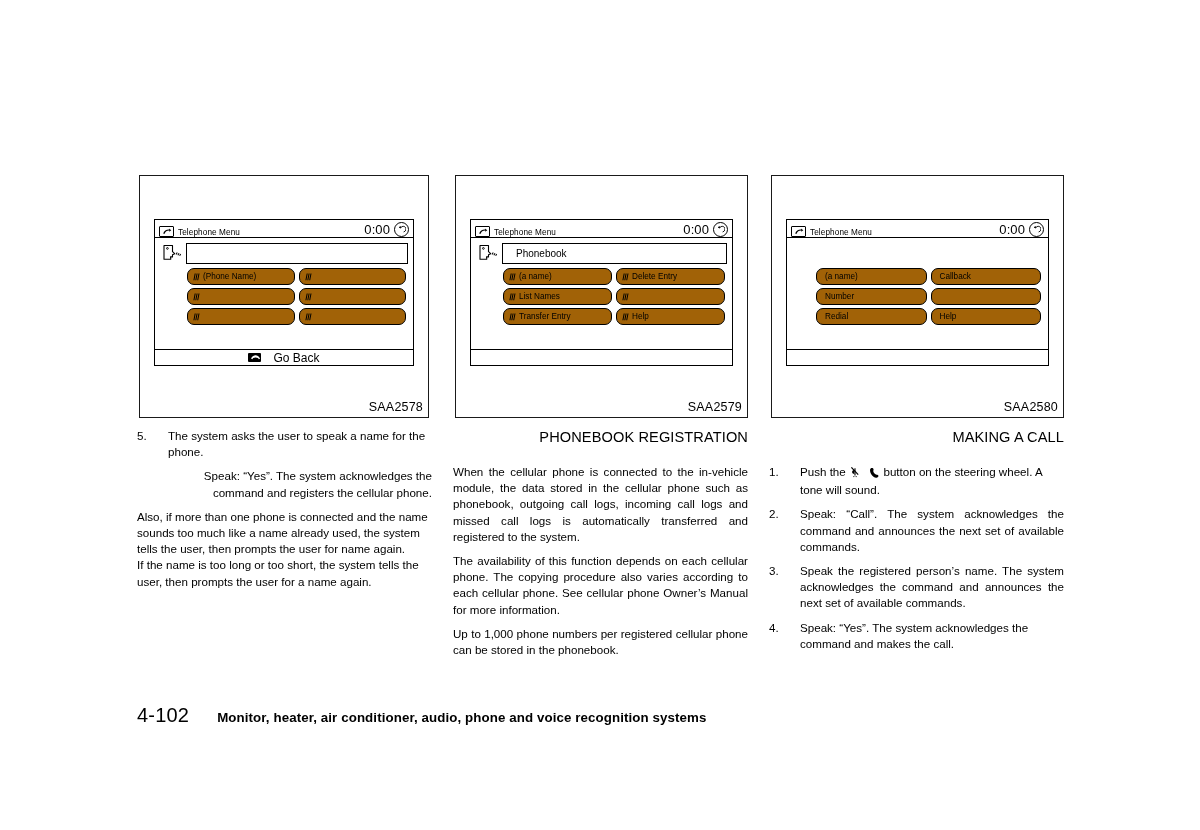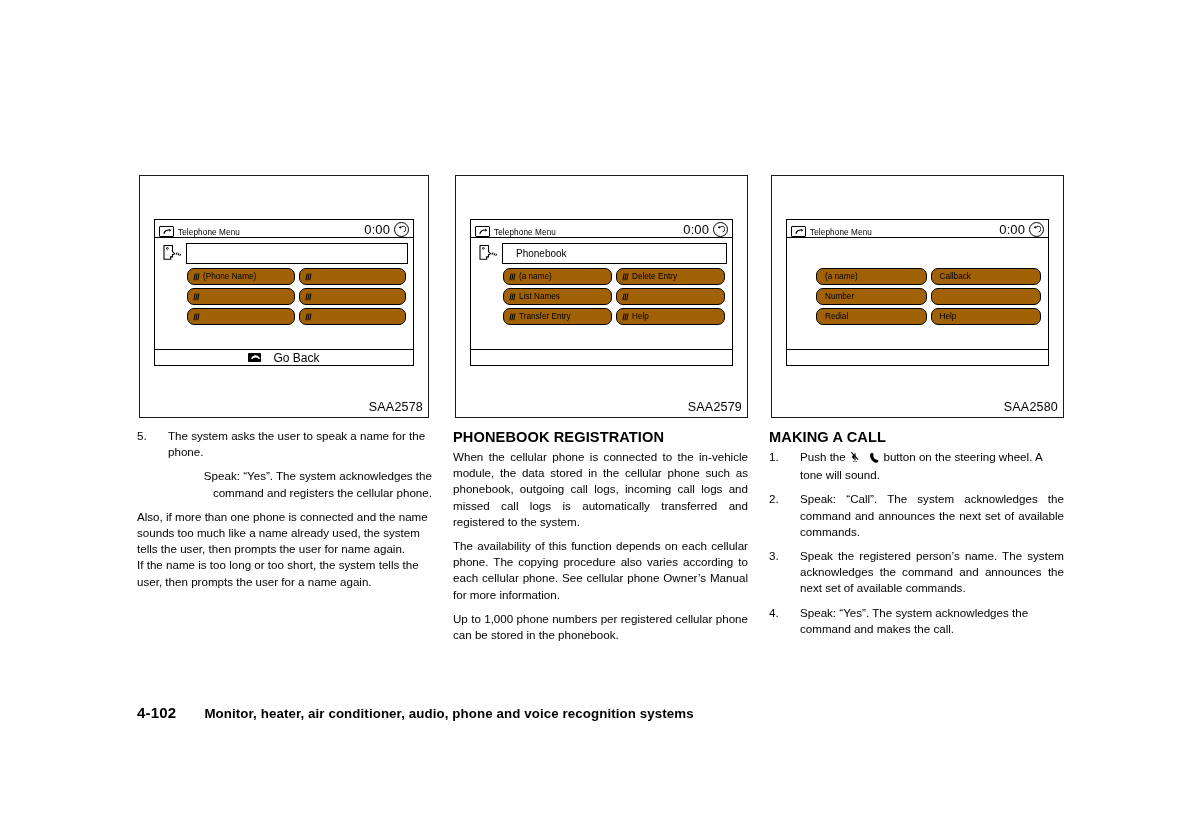--- a/index.html
+++ b/index.html
@@ -184,24 +184,25 @@
     width: 295px;
     font-size: 11.6px;
     line-height: 16.2px;
   }
   #col-1 { left: 137px; }
   #col-2 { left: 453px; }
   #col-3 { left: 769px; }
 
   .col h2 {
     font-size: 14.6px;
-    font-weight: 700;
-    margin: 0 0 2px 0;
+    font-weight: 400;
+    margin: 0 0 17px 0;
     letter-spacing: 0.1px;
     line-height: 19px;
+    text-align: right;
   }
   .para {
     margin: 0 0 8px 0;
     text-align: justify;
     text-justify: inter-word;
   }
   .para.last { margin-bottom: 0; }
   .para.ragged { text-align: left; }
 
   .numitem {
@@ -231,22 +232,22 @@
   
   .page-footer {
     position: absolute;
     left: 137px;
     top: 704px;
     display: flex;
     align-items: baseline;
     gap: 14px;
   }
   .page-num {
-    font-size: 15px;
-    font-weight: bold;
+    font-size: 20px;
+    font-weight: normal;
     letter-spacing: 0.2px;
   }
   .footer-title {
     font-size: 13.3px;
     font-weight: bold;
     letter-spacing: 0.1px;
     padding-left: 14px;
   }
 </style>
 </head>

